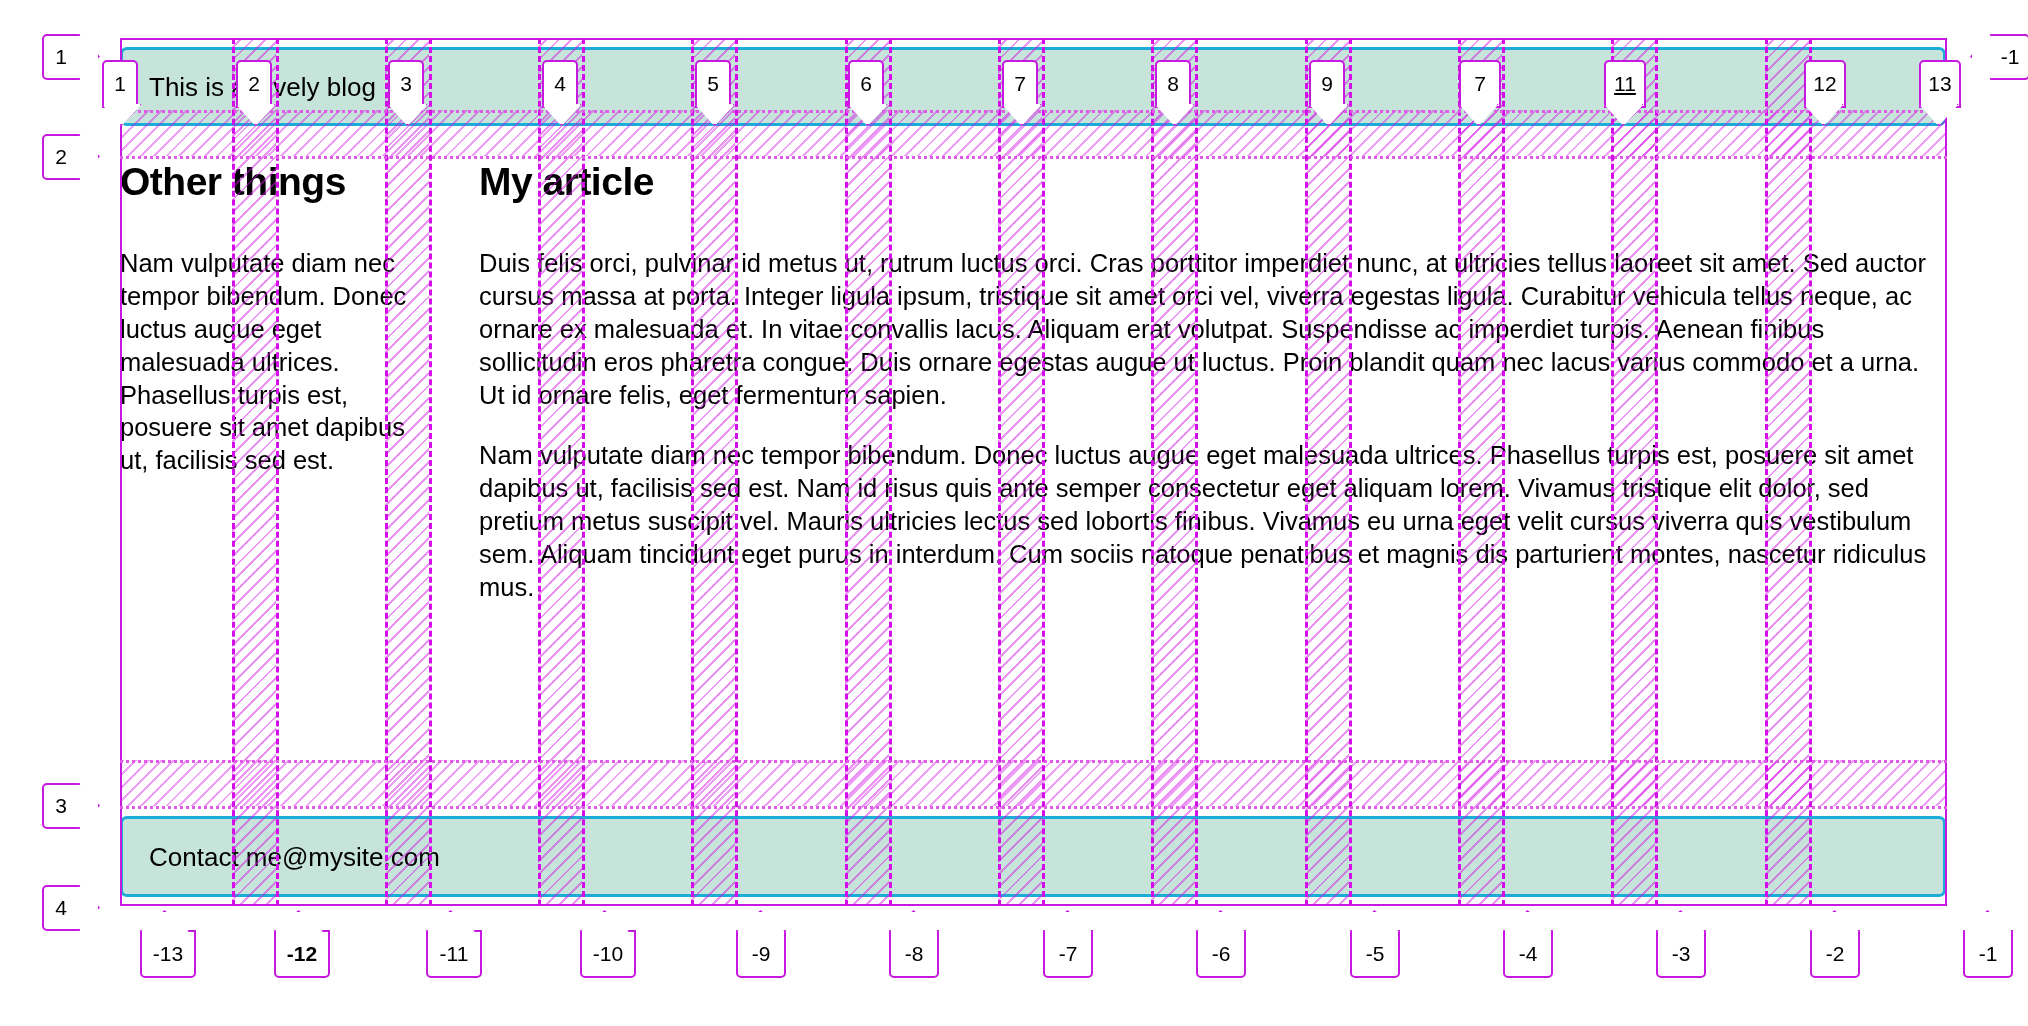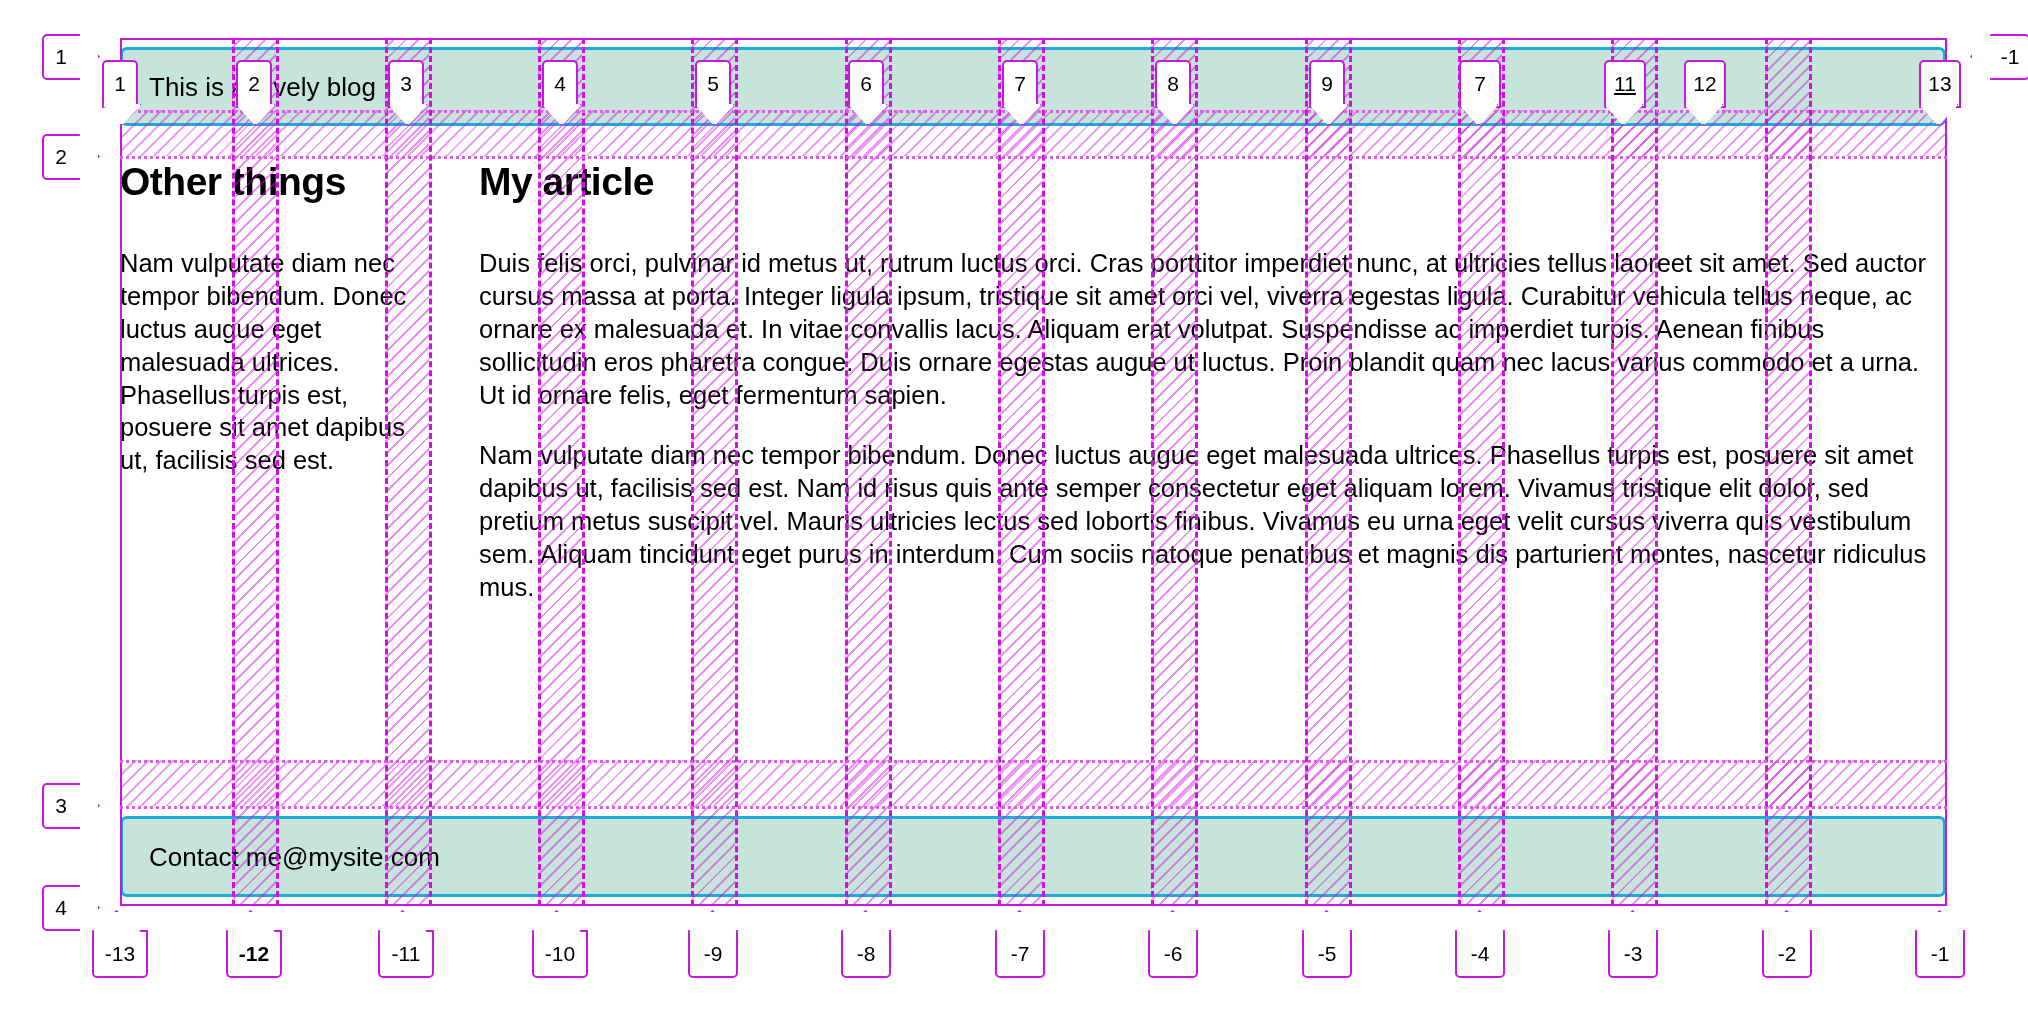--- a/index.html
+++ b/index.html
@@ -186,20 +186,21 @@
     background: #ffffff;
     clip-path: polygon(0 0, 100% 0, 50% 100%);
   }
 
   
   .marker.col-bot {
     width: 50px;
     height: 48px;
     border-radius: 0 0 5px 5px;
     transform: translateX(-50%);
+    margin-left: 48px;
   }
   .marker.col-bot .cap {
     position: absolute;
     left: -2.5px; top: -22px;
     width: 50px; height: 22px;
     background: #ffffff;
     border-left: 2.5px solid #c718e0;
     border-right: 2.5px solid #c718e0;
     border-top: 2.5px solid #c718e0;
     clip-path: polygon(50% 0, 100% 100%, 0 100%);
@@ -360,21 +361,21 @@
           <span>9</span>
         </div>
         <div class="marker col-top" style="left: 1480px; top: 60px; width: 42px;">
           <span class="cap"></span>
           <span>7</span>
         </div>
         <div class="marker col-top" style="left: 1625px; top: 60px; width: 42px; text-decoration: underline;">
           <span class="cap"></span>
           <span>11</span>
         </div>
-        <div class="marker col-top" style="left: 1705px; top: 60px; width: 42px;">
+        <div class="marker col-top" style="left: 1825px; top: 60px; width: 42px;">
           <span class="cap"></span>
           <span>12</span>
         </div>
         <div class="marker col-top" style="left: 1940px; top: 60px; width: 42px; align-items: center;">
           <span class="cap"></span>
           <span>13</span>
         </div>
         <div class="marker col-bot" style="left: 120px; top: 930px; width: 56px;">
           <span class="cap"></span>
           <span>-13</span>

